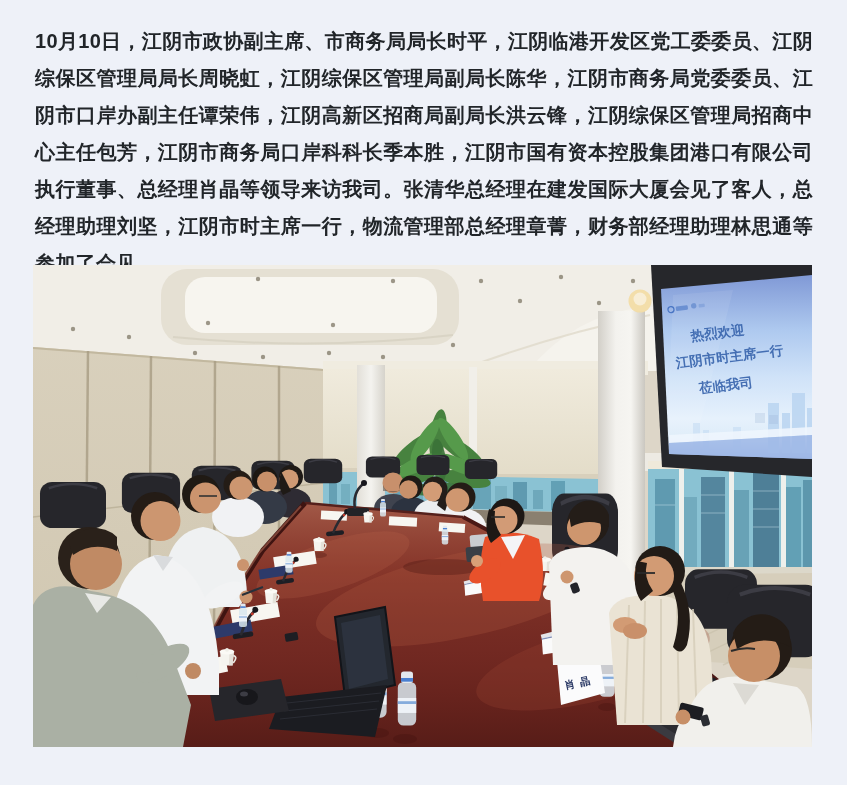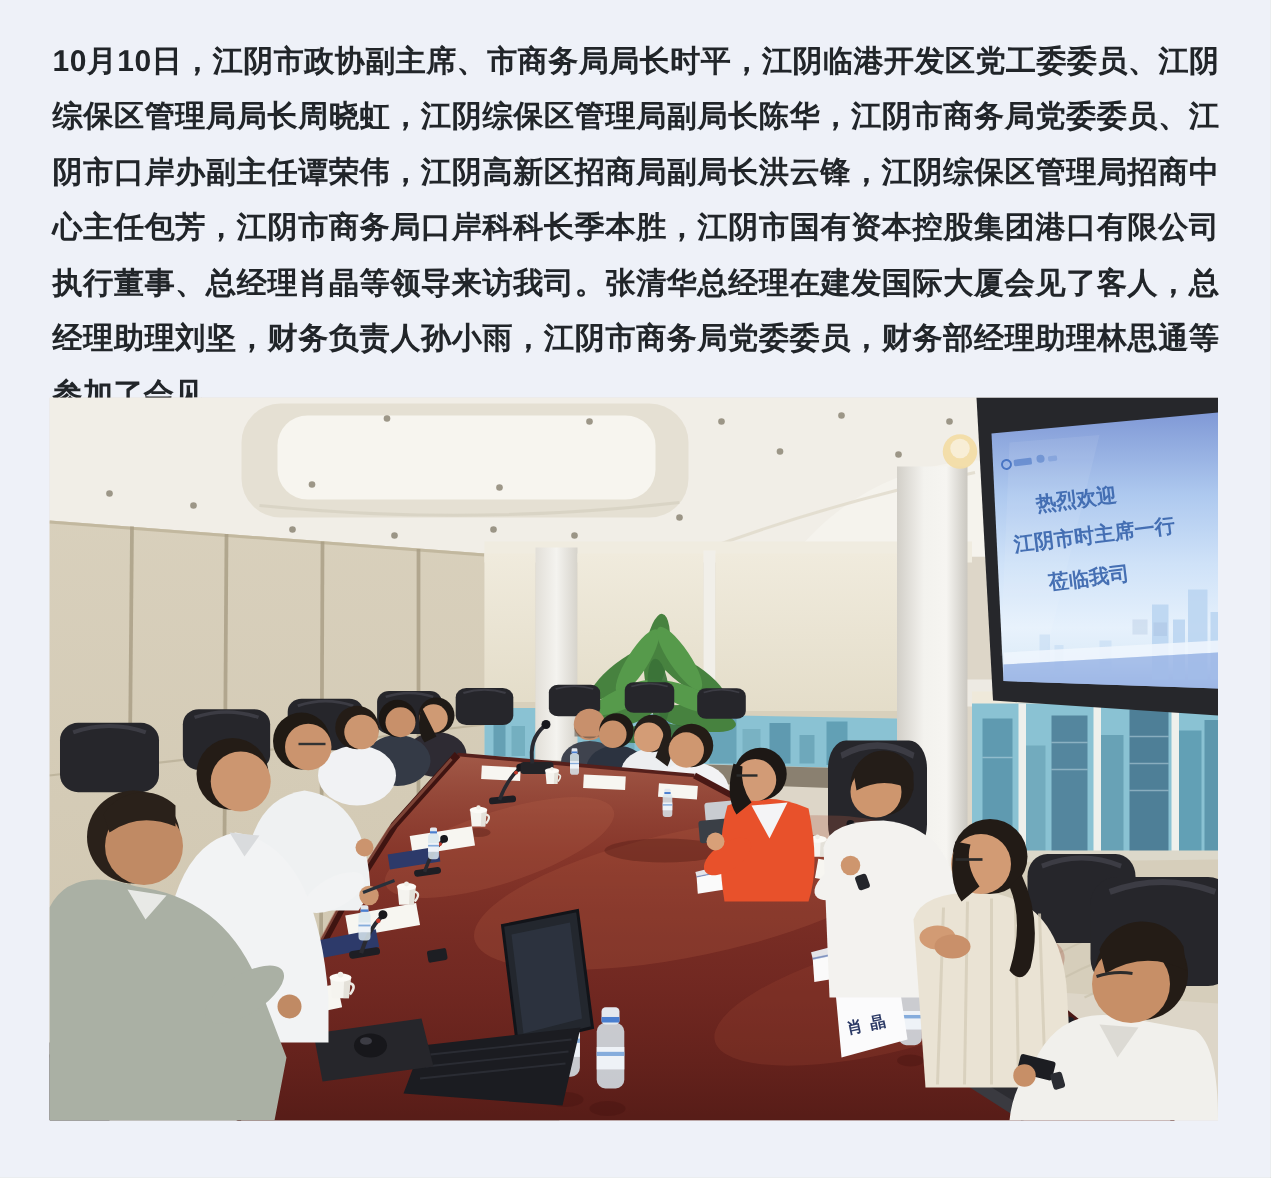--- a/index.html
+++ b/index.html
@@ -14,21 +14,21 @@
   .photo { position:absolute; left:33px; top:265px; width:779px; height:482px; margin:0; }
   .photo svg { display:block; }
   .slide-text { font-weight:bold; font-size:13.5px; }
   .card-text { font-weight:bold; font-size:10.5px; letter-spacing:5px; }
 </style>
 </head>
 <body>
 
 <div class="page">
 
-  <p class="article-text">10月10日，江阴市政协副主席、市商务局局长时平，江阴临港开发区党工委委员、江阴综保区管理局局长周晓虹，江阴综保区管理局副局长陈华，江阴市商务局党委委员、江阴市口岸办副主任谭荣伟，江阴高新区招商局副局长洪云锋，江阴综保区管理局招商中心主任包芳，江阴市商务局口岸科科长季本胜，江阴市国有资本控股集团港口有限公司执行董事、总经理肖晶等领导来访我司。张清华总经理在建发国际大厦会见了客人，总经理助理刘坚，财务负责人孙小雨，江阴市商务局党委委员，财务部经理助理林思通等参加了会见。</p>
+  <p class="article-text">10月10日，江阴市政协副主席、市商务局局长时平，江阴临港开发区党工委委员、江阴综保区管理局局长周晓虹，江阴综保区管理局副局长陈华，江阴市商务局党委委员、江阴市口岸办副主任谭荣伟，江阴高新区招商局副局长洪云锋，江阴综保区管理局招商中心主任包芳，江阴市商务局口岸科科长季本胜，江阴市国有资本控股集团港口有限公司执行董事、总经理肖晶等领导来访我司。张清华总经理在建发国际大厦会见了客人，总经理助理刘坚，江阴市时主席一行，物流管理部总经理章菁，财务部经理助理林思通等参加了会见。</p>
 
   <figure class="photo">
     <svg width="779" height="482" viewBox="0 0 779 482" xmlns="http://www.w3.org/2000/svg">
       <defs>
         <linearGradient id="gWall" x1="0" y1="0" x2="0" y2="1">
           <stop offset="0" stop-color="#dcd4c1"></stop>
             <stop offset="1" stop-color="#cdc3ac"></stop>
         </linearGradient>
         <linearGradient id="gBlind" x1="0" y1="0" x2="0" y2="1">
           <stop offset="0" stop-color="#f0ebdd"></stop>

